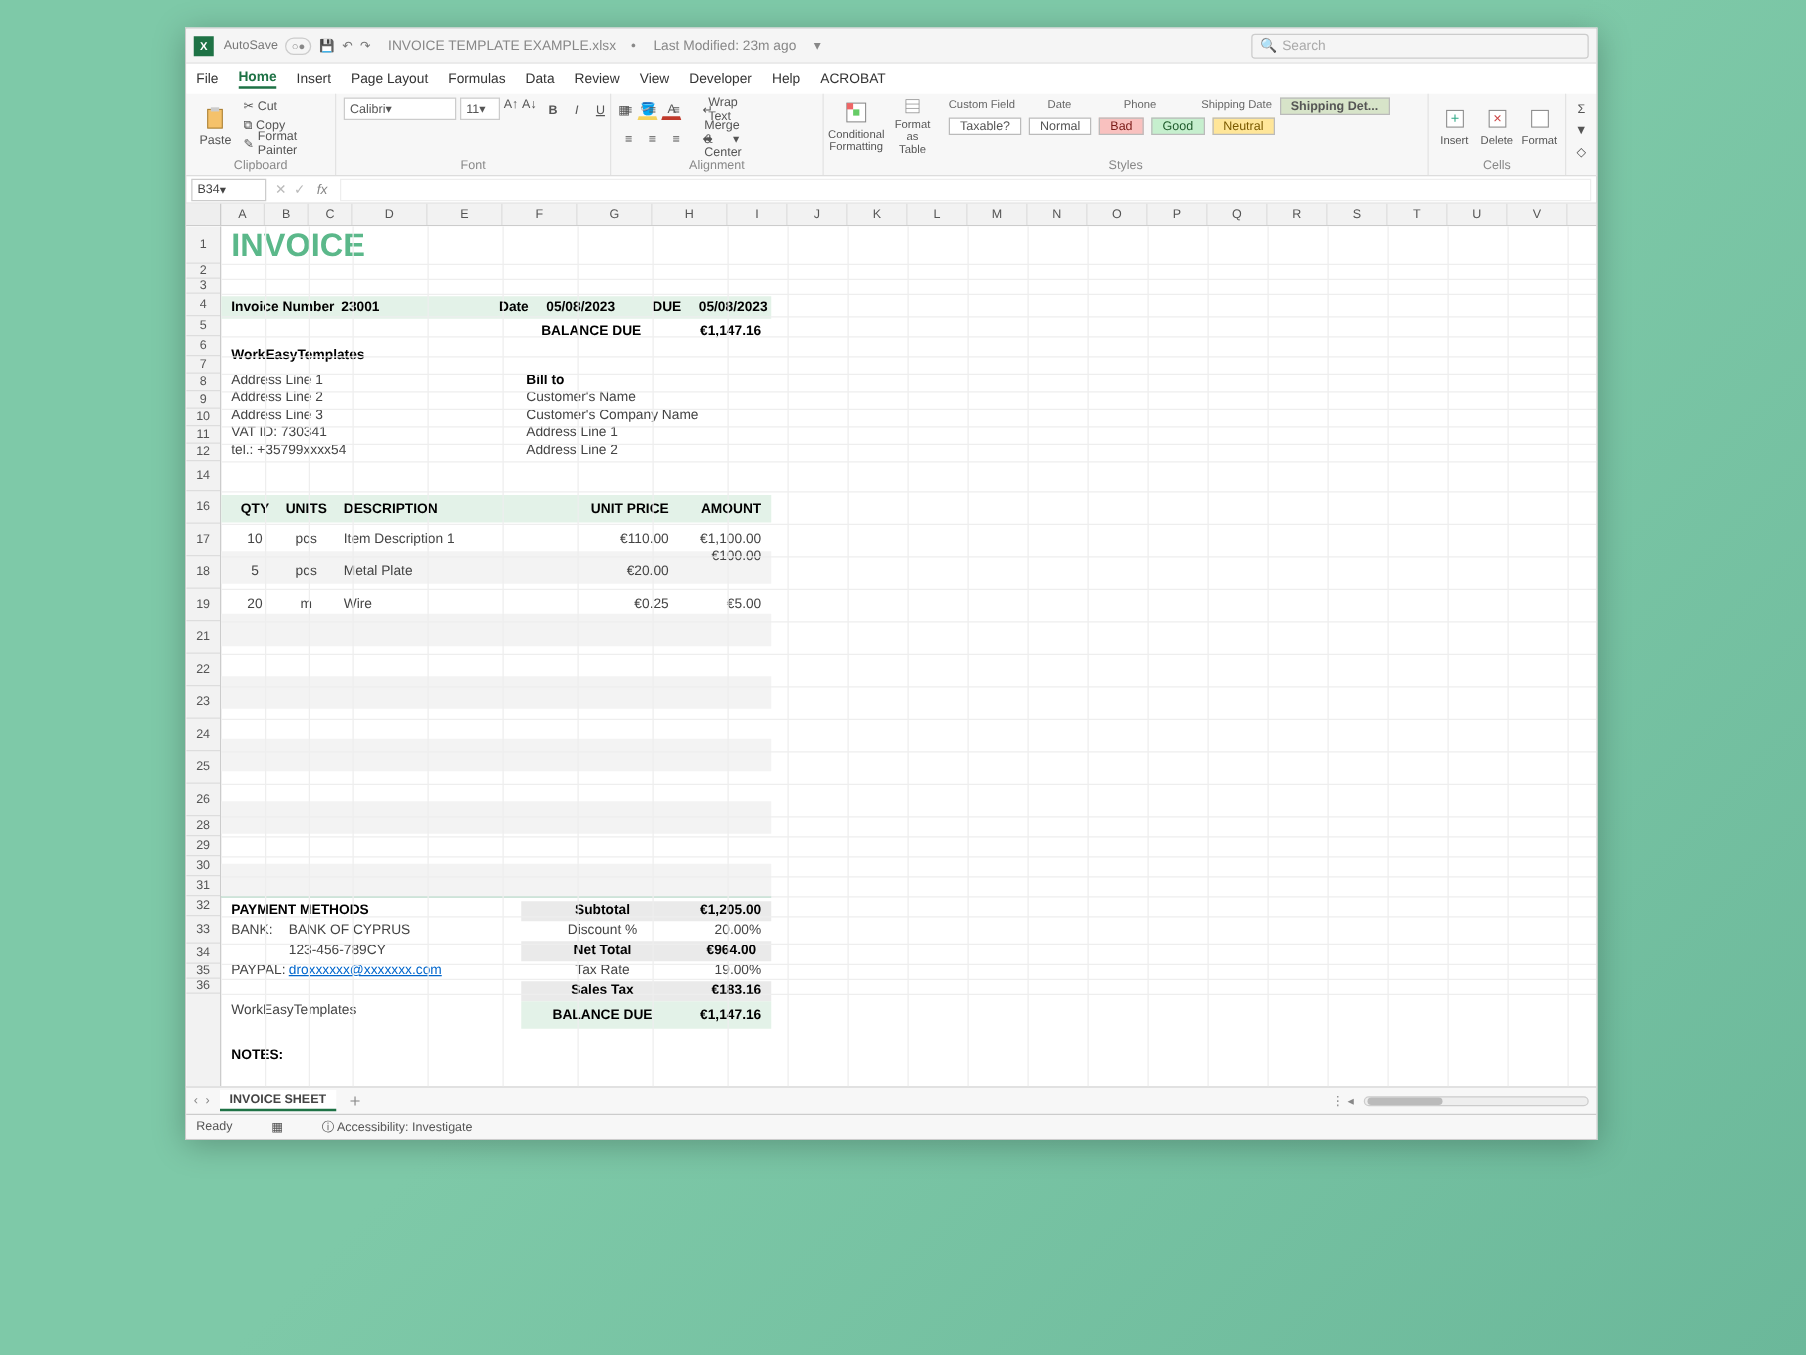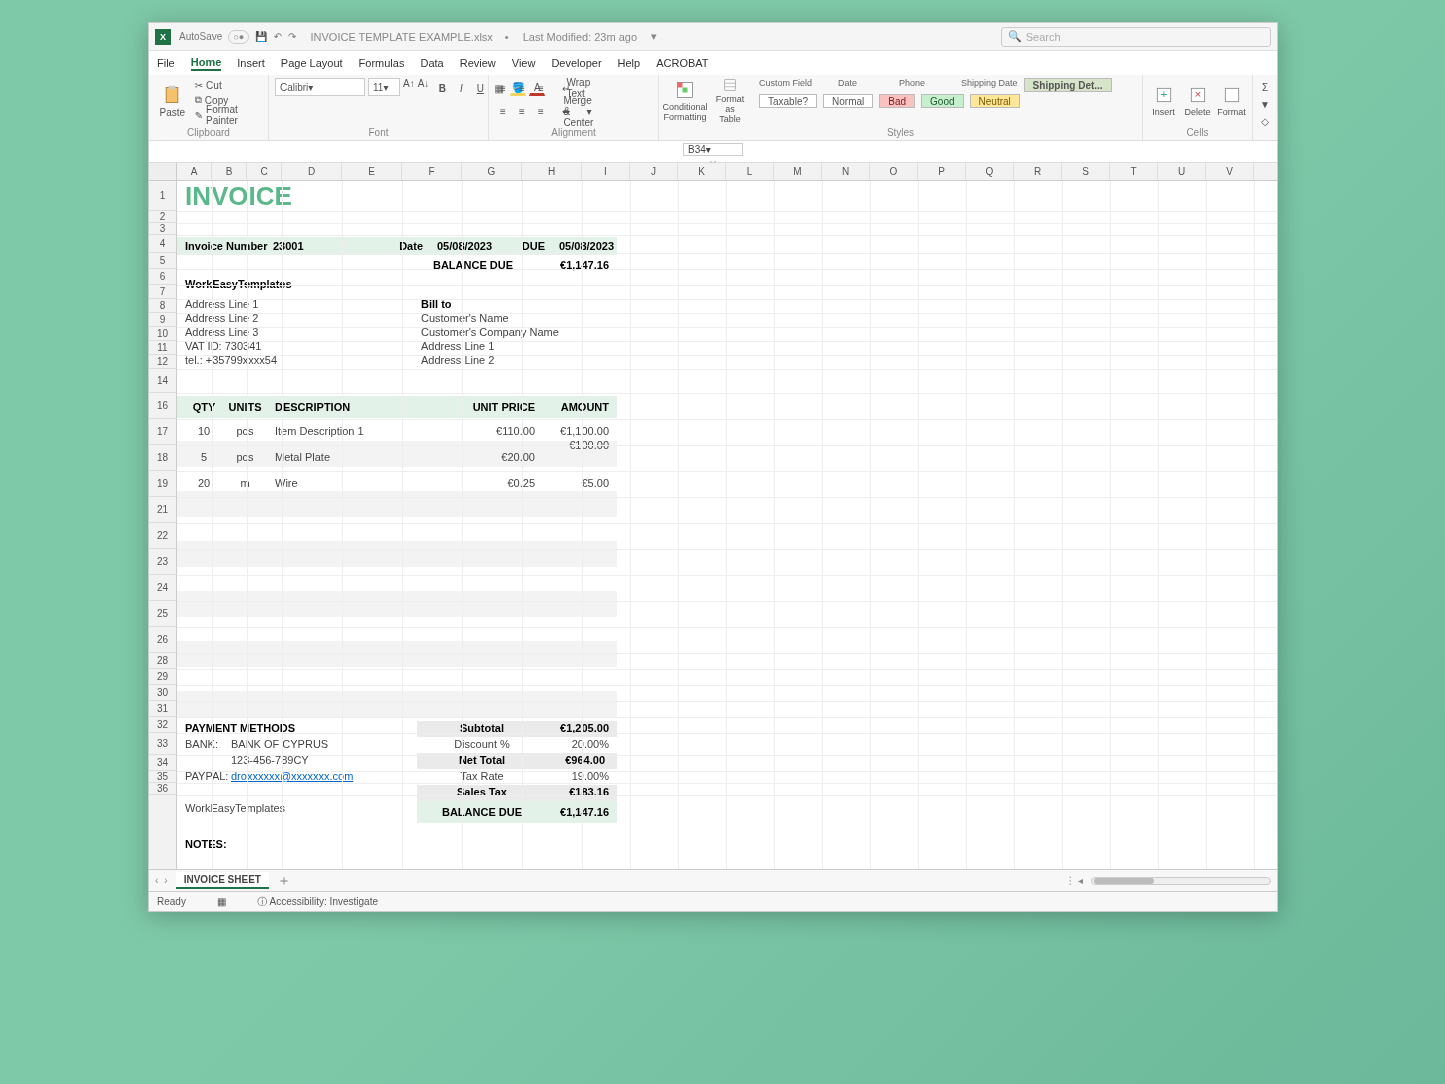--- a/index.html
+++ b/index.html
@@ -121,21 +121,20 @@
 .style-chip.good { background:#c6efce; color:#1e5a2b;}
 .style-chip.neutral { background:#ffe699; color:#7a5a00;}
 .style-hdr { font-size:9px; color:#666; }
 
 
 .formula-bar {
   height: 22px;
   border-bottom: 1px solid #ddd;
   display: flex;
   align-items:center;
-  flex-direction:column;
 }
 .namebox { width:60px; border:1px solid #ccc; margin:2px 4px; height:18px; display:flex; align-items:center; padding:0 4px; font-size:10px; background:#fff;}
 .fx-area { flex:1; border:1px solid #eee; height:18px; margin:2px 4px; display:flex; align-items:center; padding:0 4px; background:#fff;}
 .fx { font-style:italic; color:#888; margin:0 6px; }
 
 
 .colheaders {
   height: 18px;
   background: #f2f2f2;
   border-bottom:1px solid #ccc;

